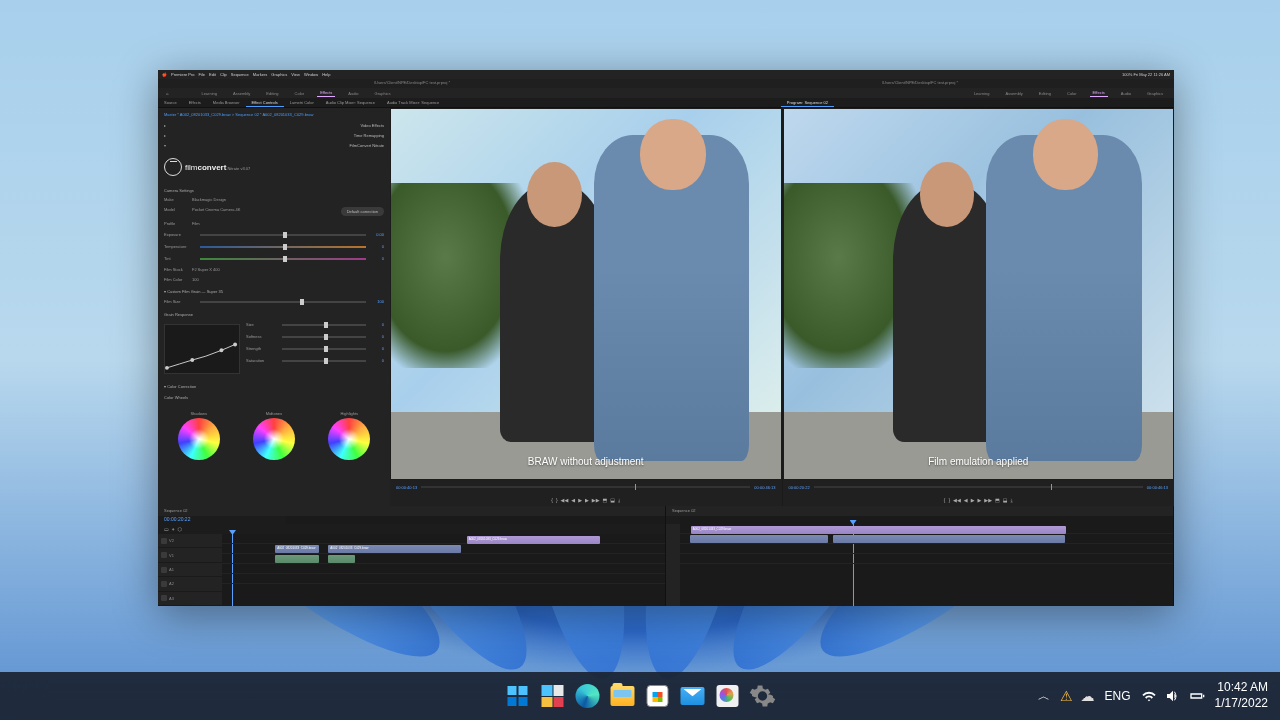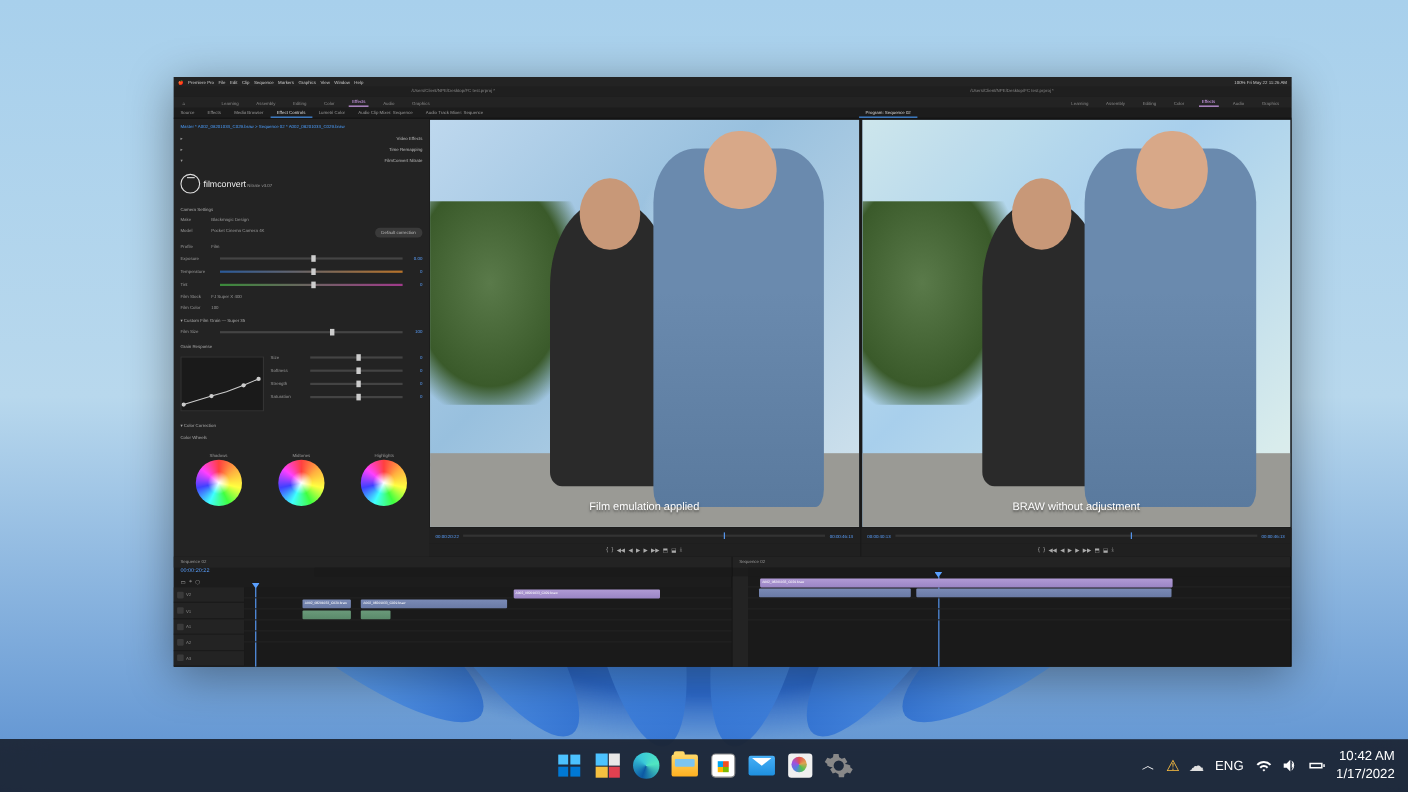--- a/index.html
+++ b/index.html
@@ -28,21 +28,21 @@
 .pr-panelheaders .ph.active{color:#ddd;border-bottom:1px solid #4a9eff}
 .pr-main{height:398px;display:flex}
 .effects-panel{width:232px;background:#232323;padding:4px 6px;font-size:4px;color:#bbb;display:flex;flex-direction:column;gap:3px;overflow:hidden}
 .ep-crumb{color:#4a9eff;font-size:4px;margin-bottom:2px}
 .ep-row{display:flex;justify-content:space-between;align-items:center;padding:1px 0}
 .ep-disclose{color:#999}
 .fc-logo{display:flex;align-items:center;gap:3px;margin:6px 0}
 .fc-circle{width:18px;height:18px;border:1.5px solid #ddd;border-radius:50%;position:relative}
 .fc-circle::after{content:'';position:absolute;top:2px;left:5px;width:7px;height:1px;background:#ddd}
 .fc-text{font-size:8px;color:#eee;font-weight:300}
-.fc-text .bold{font-weight:400}
+.fc-text .bold{font-weight:700}
 .fc-sub{font-size:4px;color:#999}
 .fc-group{color:#aaa;font-size:4px;margin-top:3px}
 .fc-field{display:flex;font-size:4px;color:#999;gap:4px;padding:1px 0}
 .fc-field .lbl{width:24px}
 .fc-button{background:#3a3a3a;border-radius:6px;padding:2px 6px;font-size:4px;color:#bbb;display:inline-block}
 .fc-slider{display:flex;align-items:center;gap:4px;margin:2px 0}
 .fc-slider .sl-lbl{width:32px;font-size:4px;color:#999}
 .fc-slider .track{flex:1;height:2px;background:#444;position:relative}
 .fc-slider .track.gradient1{background:linear-gradient(90deg,#2a5a9a,#b8732a)}
 .fc-slider .track.gradient2{background:linear-gradient(90deg,#3a8a3a,#a03a8a)}
@@ -310,65 +310,65 @@
           </div>
         <div class="cwheel">
             <span class="lbl">Highlights</span>
             <div class="wheel"></div>
           </div>
       </div>
     </div>
     <div class="viewers">
       <div class="viewer-row">
         <div class="viewer">
-          <div class="video">
+          <div class="video right">
             <div class="sky"></div>
               <div class="clouds"></div>
               <div class="trees"></div>
               <div class="fence"></div>
               <div class="ground"></div>
             <div class="person1"></div>
               <div class="person2"></div>
-            <div class="caption">Film emulation applied</div>
+            <div class="caption">BRAW without adjustment</div>
           </div>
           <div class="v-transport">
-            <span class="v-tc">00:00:20:22</span>
+            <span class="v-tc">00:00:40:13</span>
             <div class="v-scrub">
-                <div class="ph" style="left:72%"></div>
+                <div class="ph" style="left:65%"></div>
               </div>
             <span class="v-tc">00:00:46:13</span>
           </div>
           <div class="v-controls">
             <span>{</span>
             <span>}</span>
             <span>◀◀</span>
             <span>◀</span>
             <span>▶</span>
             <span>▶</span>
             <span>▶▶</span>
             <span>⬒</span>
             <span>⬓</span>
             <span>⤓</span>
           </div>
         </div>
         <div class="viewer">
-          <div class="video right">
+          <div class="video">
             <div class="sky"></div>
               <div class="clouds"></div>
               <div class="trees"></div>
               <div class="fence"></div>
               <div class="ground"></div>
             <div class="person1"></div>
               <div class="person2"></div>
-            <div class="caption">BRAW without adjustment</div>
+            <div class="caption">Film emulation applied</div>
           </div>
           <div class="v-transport">
-            <span class="v-tc">00:00:40:13</span>
+            <span class="v-tc">00:00:20:22</span>
             <div class="v-scrub">
-                <div class="ph" style="left:65%"></div>
+                <div class="ph" style="left:72%"></div>
               </div>
             <span class="v-tc">00:00:46:13</span>
           </div>
           <div class="v-controls">
             <span>{</span>
             <span>}</span>
             <span>◀◀</span>
             <span>◀</span>
             <span>▶</span>
             <span>▶</span>

